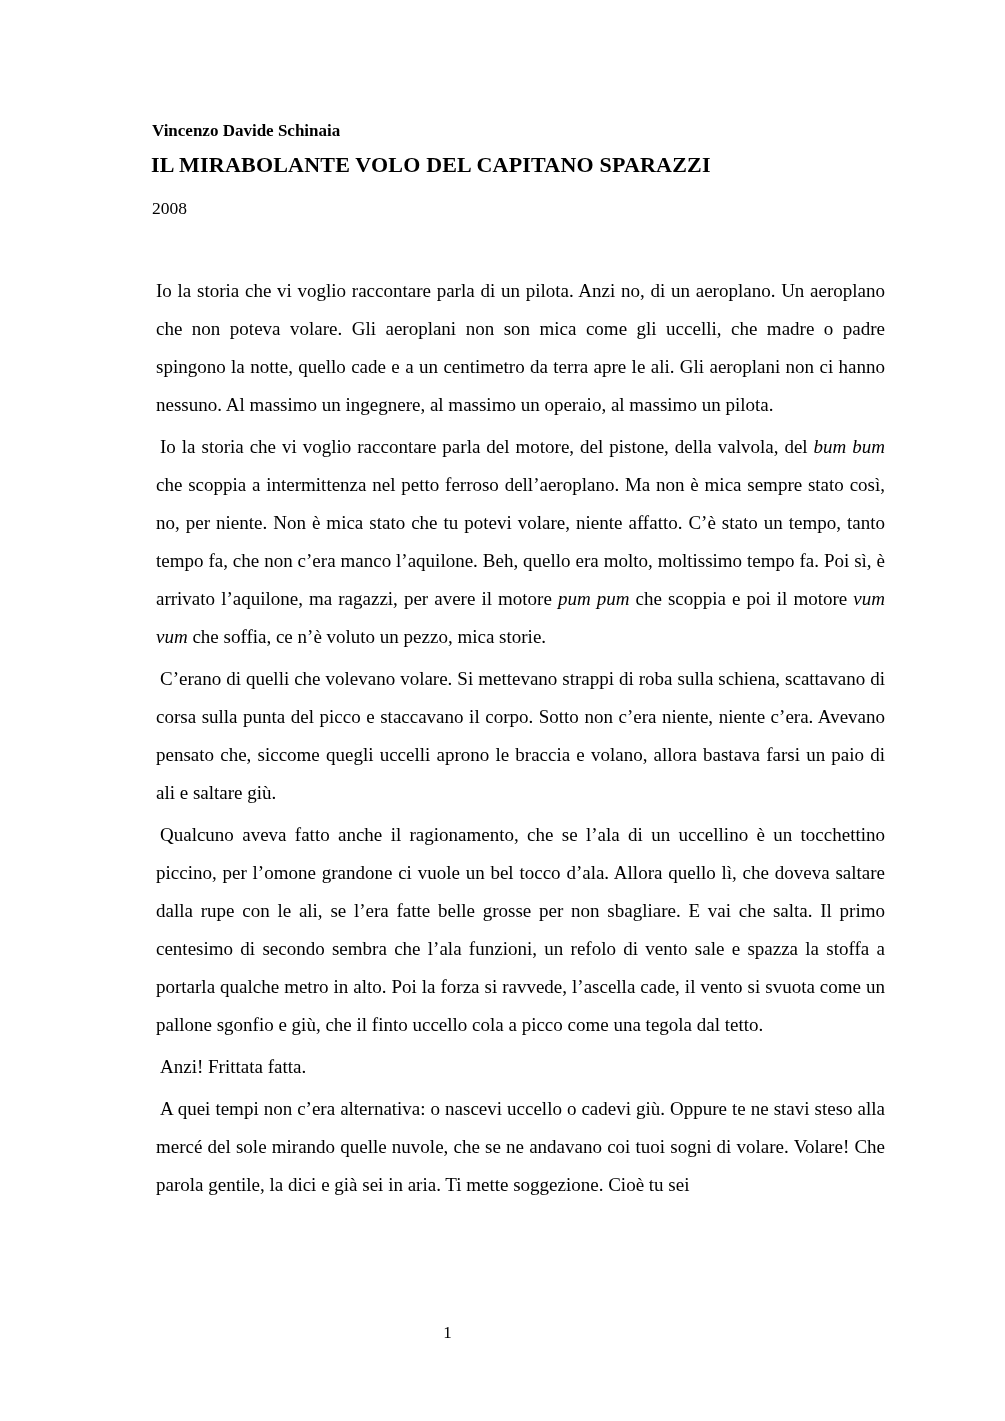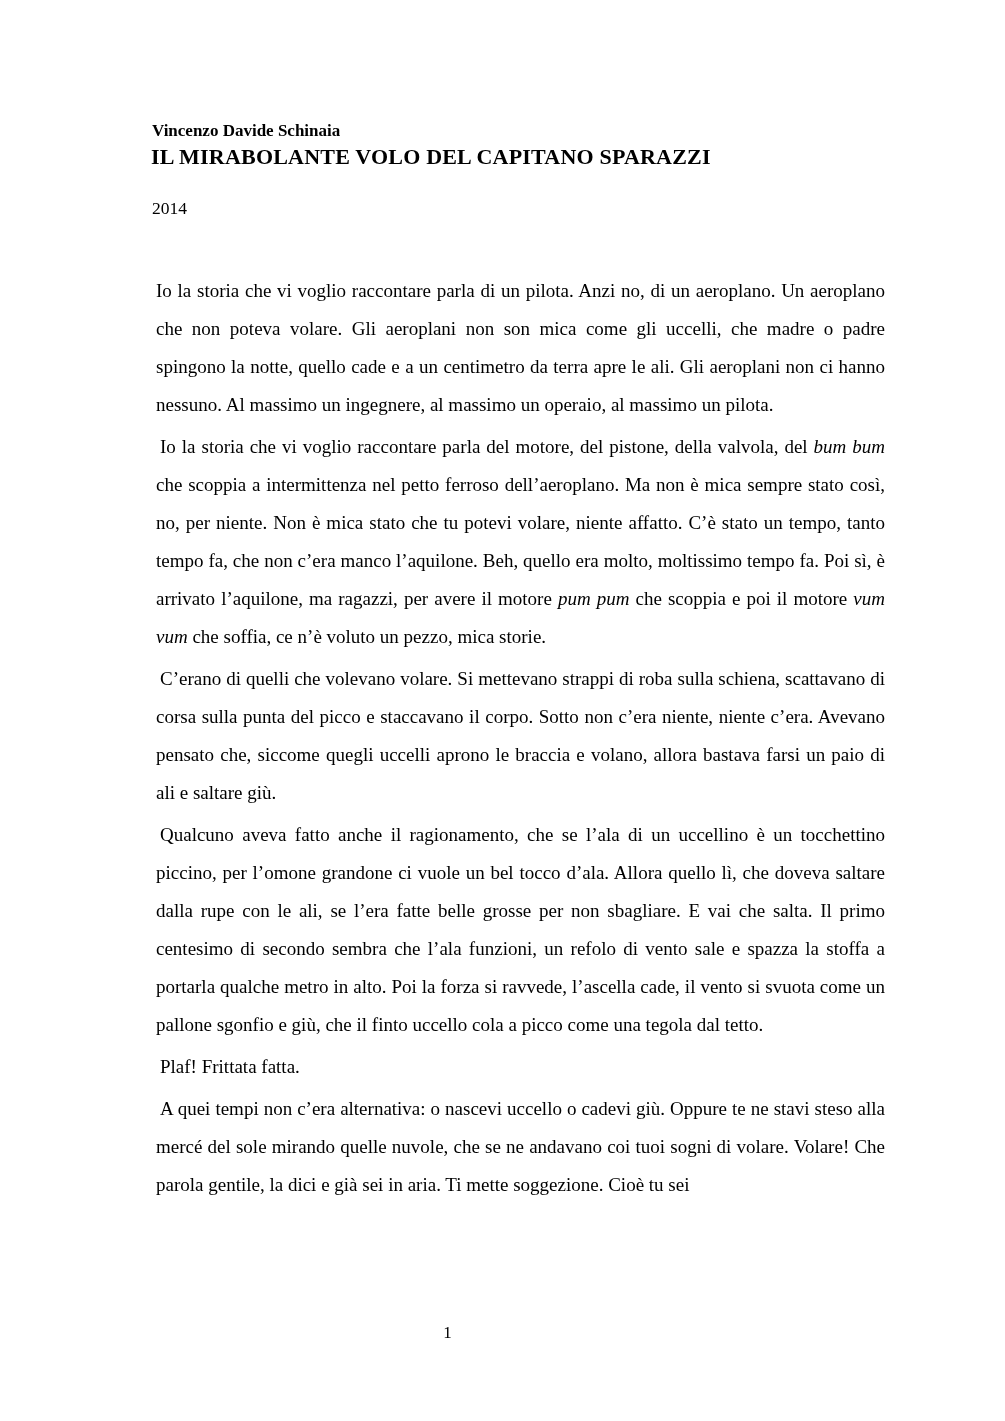--- a/index.html
+++ b/index.html
@@ -20,21 +20,21 @@
     position: absolute;
     left: 152px;
     top: 121px;
     font-size: 17px;
     font-weight: bold;
     white-space: nowrap;
   }
   .title {
     position: absolute;
     left: 151px;
-    top: 144px;
+    top: 152px;
     font-size: 22px;
     font-weight: bold;
     white-space: nowrap;
     letter-spacing: 0.2px;
   }
   .year {
     position: absolute;
     left: 152px;
     top: 198px;
     font-size: 17.5px;
@@ -65,25 +65,25 @@
     text-align: center;
     font-size: 17px;
   }
 </style>
 </head>
 <body>
 
 <div class="page">
   <div class="author">Vincenzo Davide Schinaia</div>
   <div class="title">IL MIRABOLANTE VOLO DEL CAPITANO SPARAZZI</div>
-  <div class="year">2014</div>
+  <div class="year">2008</div>
 
   <div class="body-text">
       <p class="para"><span>Io la storia che vi voglio raccontare parla di un pilota. Anzi no, di un aeroplano. Un aeroplano che non poteva volare. Gli aeroplani non son mica come gli uccelli, che madre o padre spingono la notte, quello cade e a un centimetro da terra apre le ali. Gli aeroplani non ci hanno nessuno. Al massimo un ingegnere, al massimo un operaio, al massimo un pilota.</span></p>
       <p class="para"><span>Io la storia che vi voglio raccontare parla del motore, del pistone, della valvola, del </span><em>bum bum</em><span> che scoppia a intermittenza nel petto ferroso dell’aeroplano. Ma non è mica sempre stato così, no, per niente. Non è mica stato che tu potevi volare, niente affatto. C’è stato un tempo, tanto tempo fa, che non c’era manco l’aquilone. Beh, quello era molto, moltissimo tempo fa. Poi sì, è arrivato l’aquilone, ma ragazzi, per avere il motore </span><em>pum pum</em><span> che scoppia e poi il motore </span><em>vum vum</em><span> che soffia, ce n’è voluto un pezzo, mica storie.</span></p>
       <p class="para"><span>C’erano di quelli che volevano volare. Si mettevano strappi di roba sulla schiena, scattavano di corsa sulla punta del picco e staccavano il corpo. Sotto non c’era niente, niente c’era. Avevano pensato che, siccome quegli uccelli aprono le braccia e volano, allora bastava farsi un paio di ali e saltare giù.</span></p>
       <p class="para"><span>Qualcuno aveva fatto anche il ragionamento, che se l’ala di un uccellino è un tocchettino piccino, per l’omone grandone ci vuole un bel tocco d’ala. Allora quello lì, che doveva saltare dalla rupe con le ali, se l’era fatte belle grosse per non sbagliare. E vai che salta. Il primo centesimo di secondo sembra che l’ala funzioni, un refolo di vento sale e spazza la stoffa a portarla qualche metro in alto. Poi la forza si ravvede, l’ascella cade, il vento si svuota come un pallone sgonfio e giù, che il finto uccello cola a picco come una tegola dal tetto.</span></p>
-      <p class="para"><span>Plaf! Frittata fatta.</span></p>
+      <p class="para"><span>Anzi! Frittata fatta.</span></p>
       <p class="para"><span>A quei tempi non c’era alternativa: o nascevi uccello o cadevi giù. Oppure te ne stavi steso alla mercé del sole mirando quelle nuvole, che se ne andavano coi tuoi sogni di volare. Volare! Che parola gentile, la dici e già sei in aria. Ti mette soggezione. Cioè tu sei</span></p>
     </div>
 
   <div class="page-number">1</div>
 </div>
 
 </body></html>

